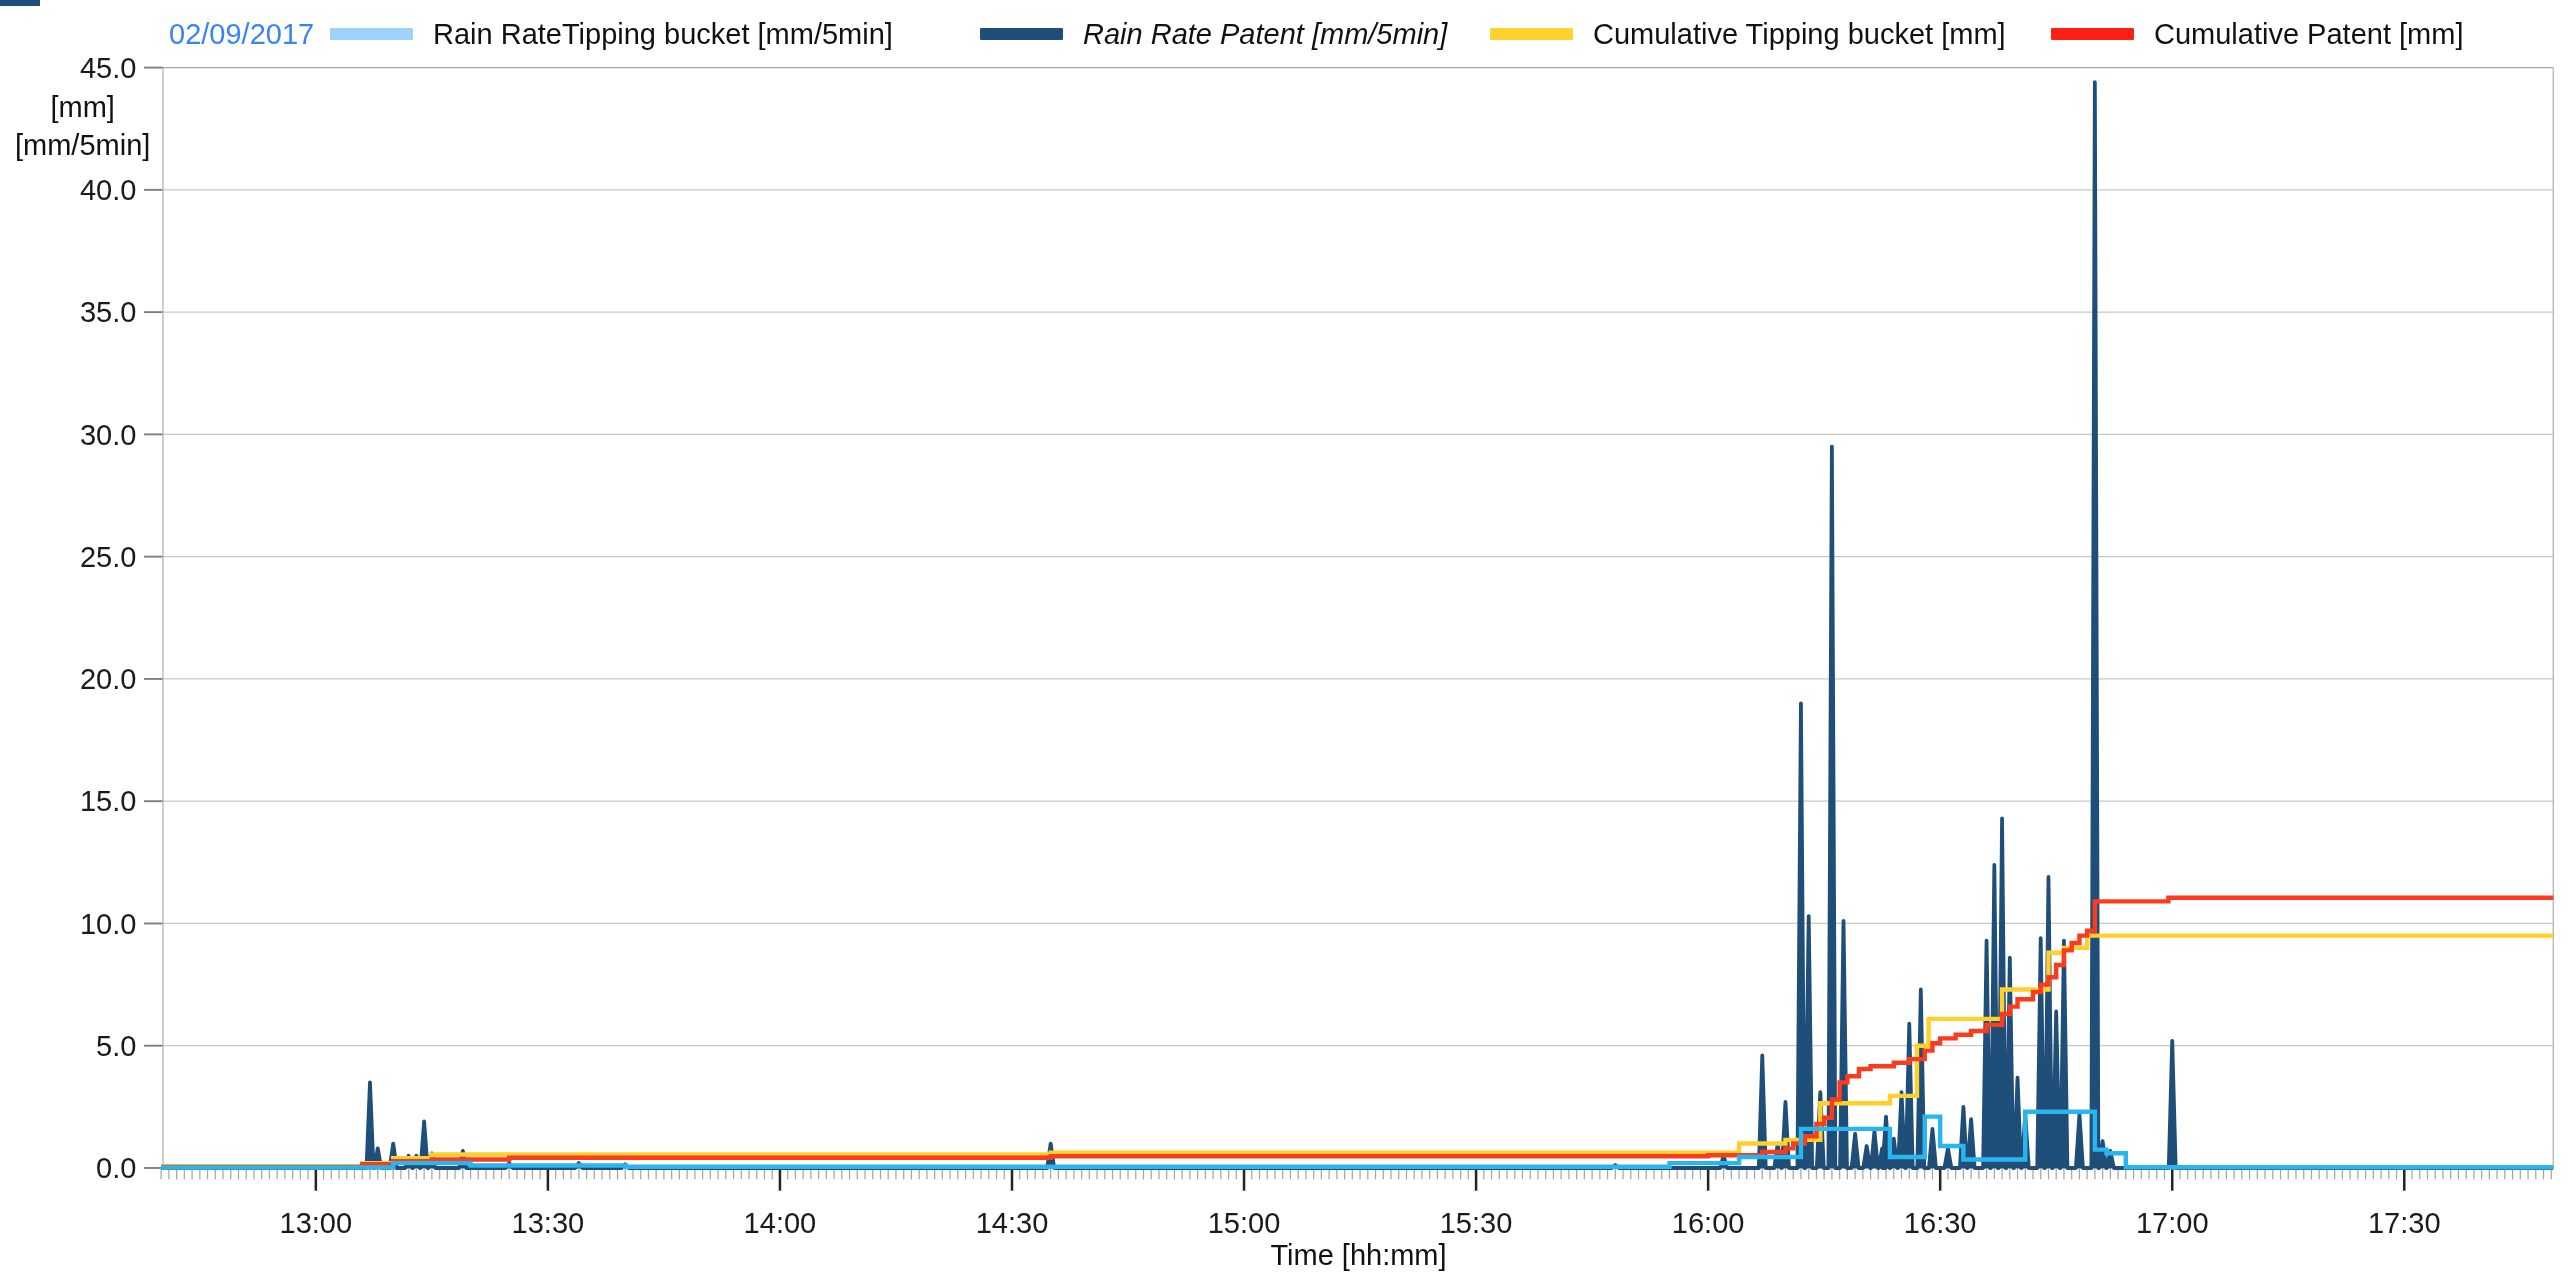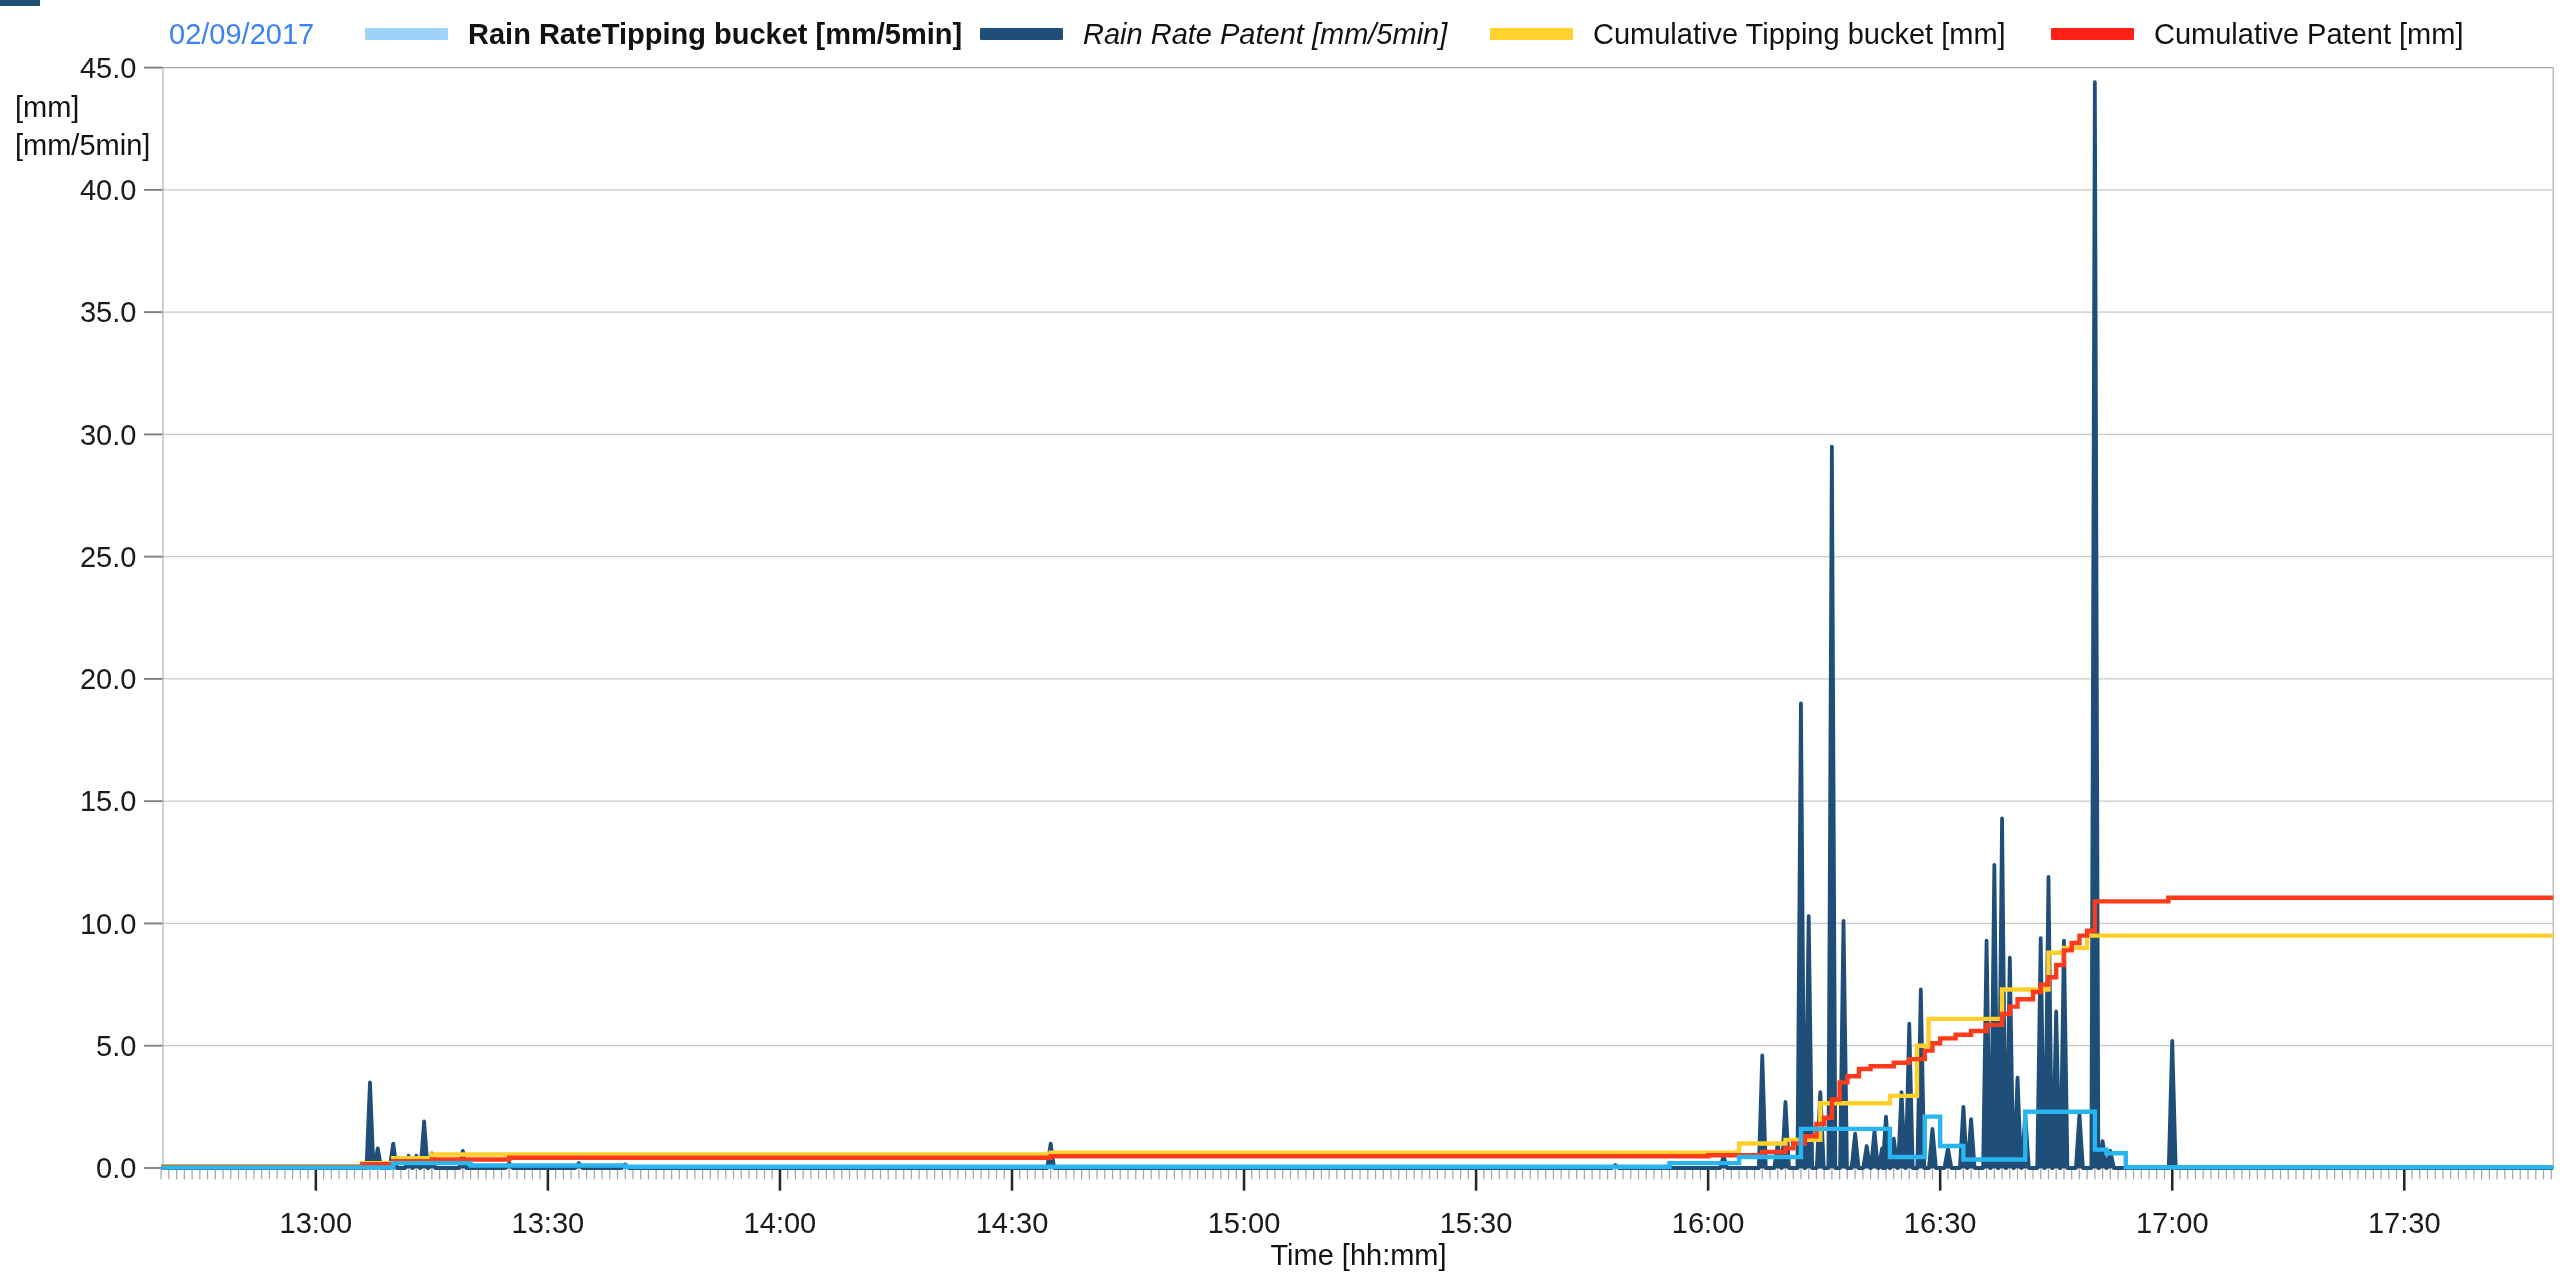--- a/index.html
+++ b/index.html
@@ -4,35 +4,35 @@
 <style>
   html,body{margin:0;padding:0;background:#ffffff;}
   body{width:2576px;height:1276px;position:relative;overflow:hidden;
        font-family:"Liberation Sans",sans-serif;color:#1a1a1a;}
   .corner-strip{position:absolute;left:0;top:0;width:40px;height:5.7px;background:#1f4e79;}
   .legend{position:absolute;left:0;top:8.8px;width:2576px;height:51px;}
   .legend-item{position:absolute;top:0;height:51px;display:flex;align-items:center;gap:20px;}
   .legend-swatch{display:inline-block;width:83px;height:12px;border-radius:1.3px;}
   .legend-label{font-size:29px;white-space:nowrap;color:#111;}
   .date-label{font-size:29px;color:#3b82f6;}
-  .y-unit{position:absolute;left:15px;top:88px;font-size:29px;line-height:38px;color:#111;}
+  .y-unit{position:absolute;left:15px;top:88px;font-size:29px;line-height:38px;color:#111;text-align:center;}
   .x-title{position:absolute;left:1251px;top:1239px;width:215px;text-align:center;
            font-size:29px;color:#111;}
   svg text{font-family:"Liberation Sans",sans-serif;fill:#1a1a1a;}
 </style>
 </head>
 <body>
 
 <div class="corner-strip"></div>
 
 <div class="legend" id="legend">
     <div class="legend-item" style="left: 169px;">
       <span class="date-label">02/09/2017</span>
     </div>
-    <div class="legend-item" style="left: 365px; font-weight: bold;">
+    <div class="legend-item" style="left: 330px;">
       <span class="legend-swatch" style="background: rgb(158, 210, 249);"></span>
       <span class="legend-label">Rain RateTipping bucket [mm/5min]</span>
     </div>
     <div class="legend-item" style="left: 980px; font-style: italic;">
       <span class="legend-swatch" style="background: rgb(31, 78, 121);"></span>
       <span class="legend-label">Rain Rate Patent [mm/5min]</span>
     </div>
     <div class="legend-item" style="left: 2051px;">
       <span class="legend-swatch" style="background: rgb(255, 32, 21);"></span>
       <span class="legend-label">Cumulative Patent [mm]</span>

